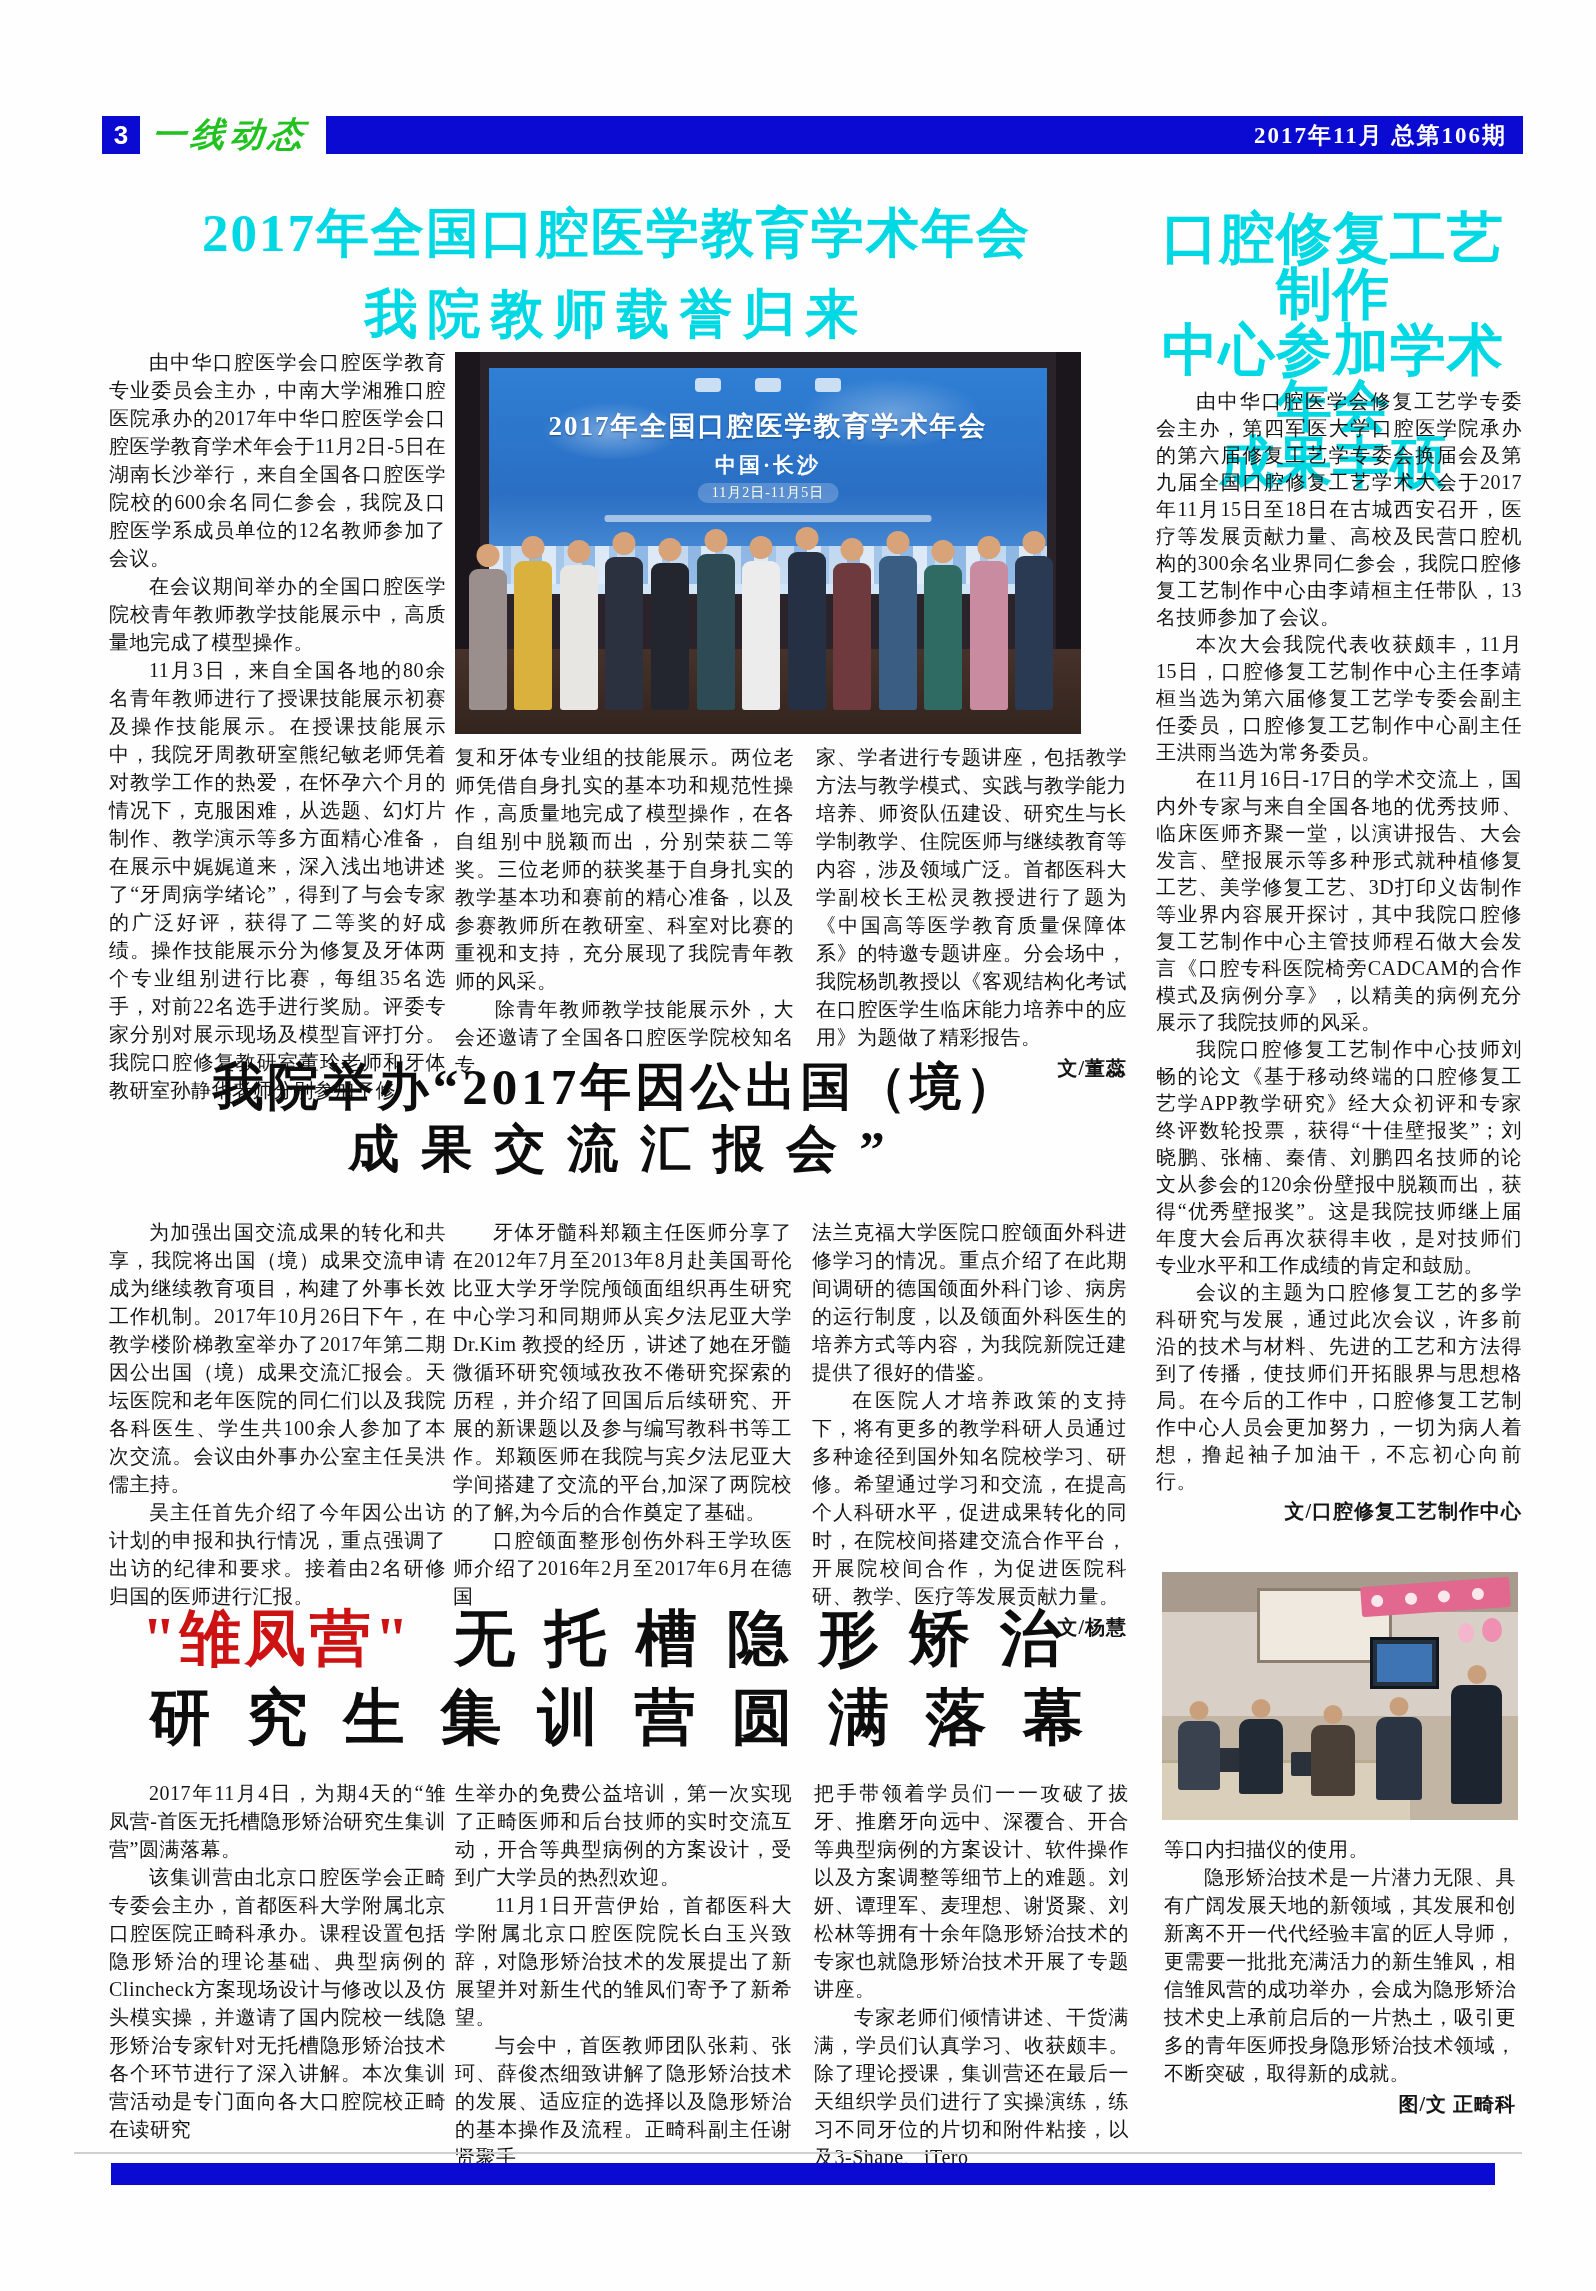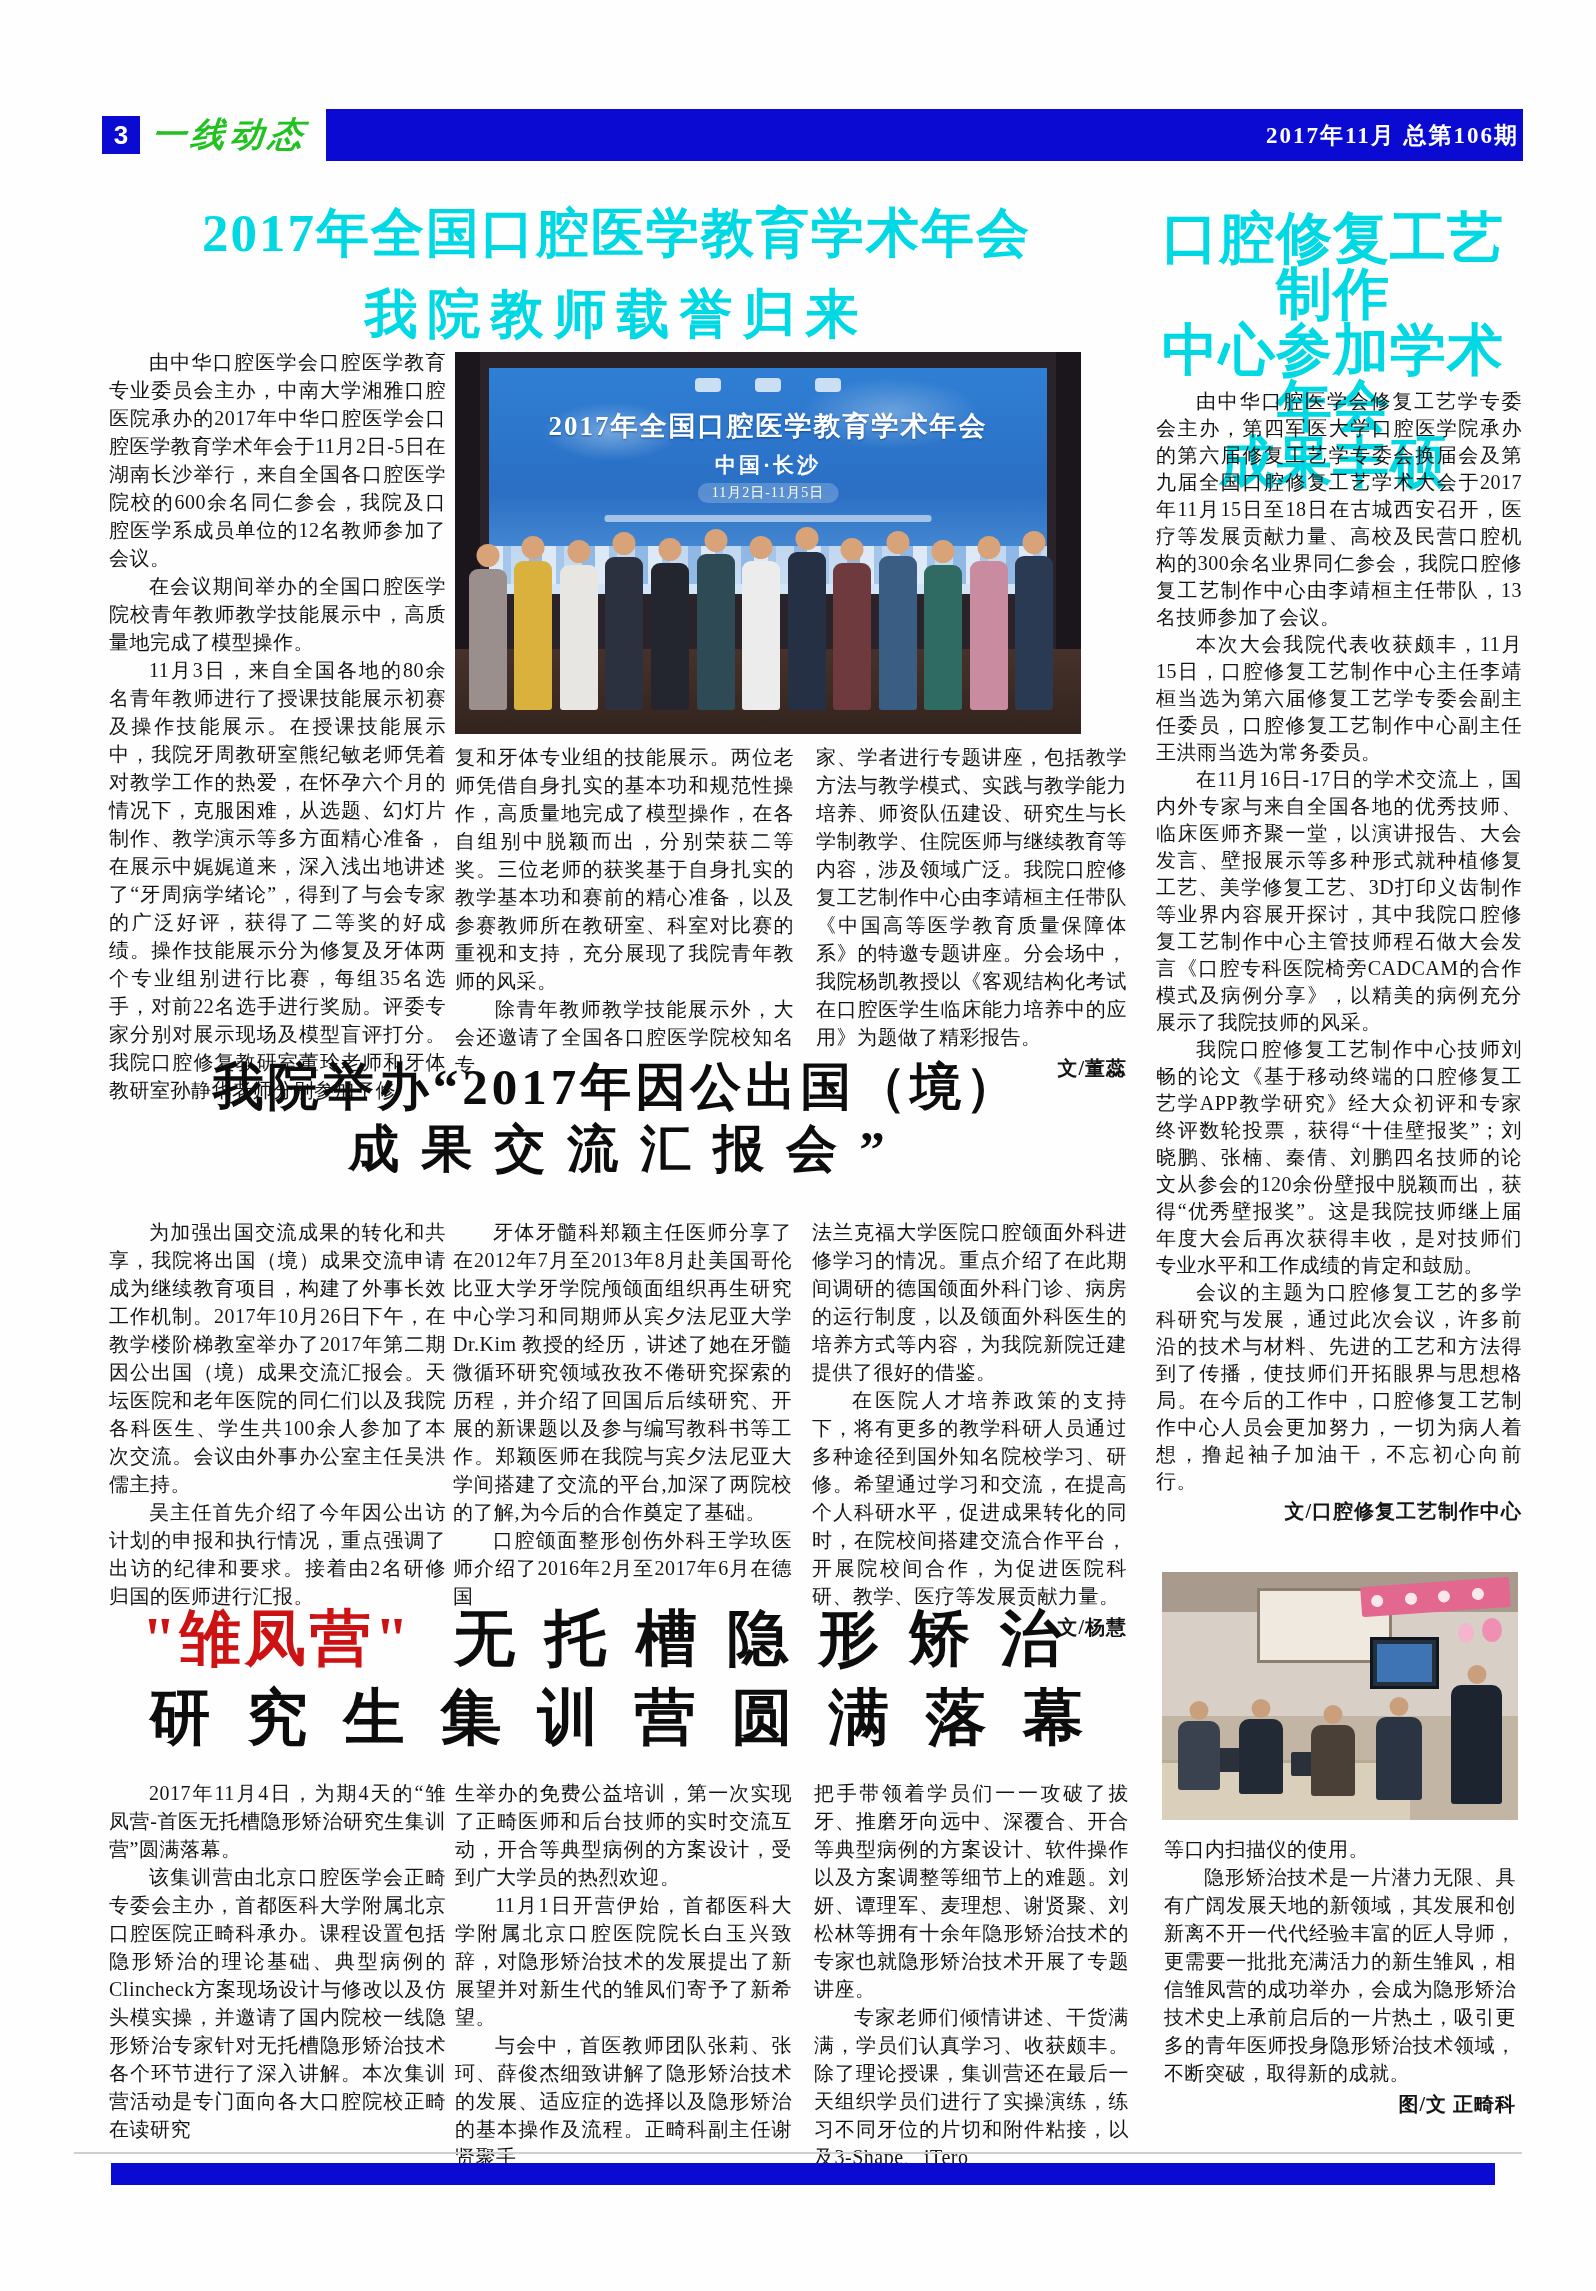--- a/index.html
+++ b/index.html
@@ -13,22 +13,22 @@
   .page{position:relative;width:1597px;height:2292px;background:#fefefe;overflow:hidden;
         font-family:"Liberation Serif","DejaVu Serif",serif;color:var(--ink);}
 
   
   .masthead{position:absolute;left:102px;top:116px;width:1421px;height:38px;display:flex;align-items:center;}
   .pagenum{width:38px;height:38px;background:var(--blue);color:#fff;
            font:bold 26px "Liberation Sans","DejaVu Sans",sans-serif;
            display:flex;align-items:center;justify-content:center;flex:0 0 auto;}
   .section{margin:0 18px 0 12px;color:var(--green);font-style:italic;font-weight:bold;
            font-size:34px;letter-spacing:5px;white-space:nowrap;transform:skewX(-6deg);}
-  .mastbar{flex:1;height:52px;background:var(--blue);display:flex;align-items:center;
-           justify-content:flex-end;padding-right:4px;color:#fff;
+  .mastbar{flex:1;height:38px;background:var(--blue);display:flex;align-items:center;
+           justify-content:flex-end;padding-right:16px;color:#fff;
            font-weight:bold;font-size:23px;letter-spacing:2px;}
 
   
   .a1title{position:absolute;left:104px;top:204px;width:1025px;text-align:center;
            color:var(--cyan);font-weight:bold;}
   .a1title .l1{font-size:53px;line-height:59px;letter-spacing:2px;}
   .a1title .l2{font-size:53px;line-height:69px;letter-spacing:10px;margin-top:17px;}
 
   .a2title{position:absolute;left:1144px;top:210px;width:378px;text-align:center;
            color:var(--cyan);font-weight:bold;font-size:56px;line-height:56px;letter-spacing:1px;}
@@ -165,21 +165,21 @@
       <span class="pp" style="left:515px;height:149px;background:#c88ba0;"></span>
       <span class="pp" style="left:560px;height:154px;background:#2a3a52;"></span>
     </div>
   </div>
 
   <div class="col" style="left:455px;top:743px;width:339px;">
     <p class="cont">复和牙体专业组的技能展示。两位老师凭借自身扎实的基本功和规范性操作，高质量地完成了模型操作，在各自组别中脱颖而出，分别荣获二等奖。三位老师的获奖基于自身扎实的教学基本功和赛前的精心准备，以及参赛教师所在教研室、科室对比赛的重视和支持，充分展现了我院青年教师的风采。</p>
     <p>除青年教师教学技能展示外，大会还邀请了全国各口腔医学院校知名专</p>
   </div>
   <div class="col" style="left:816px;top:743px;width:311px;">
-    <p class="cont">家、学者进行专题讲座，包括教学方法与教学模式、实践与教学能力培养、师资队伍建设、研究生与长学制教学、住院医师与继续教育等内容，涉及领域广泛。我院口腔修复工艺制作中心由李靖桓主任带队《中国高等医学教育质量保障体系》的特邀专题讲座。分会场中，我院杨凯教授以《客观结构化考试在口腔医学生临床能力培养中的应用》为题做了精彩报告。</p>
+    <p class="cont">家、学者进行专题讲座，包括教学方法与教学模式、实践与教学能力培养、师资队伍建设、研究生与长学制教学、住院医师与继续教育等内容，涉及领域广泛。首都医科大学副校长王松灵教授进行了题为《中国高等医学教育质量保障体系》的特邀专题讲座。分会场中，我院杨凯教授以《客观结构化考试在口腔医学生临床能力培养中的应用》为题做了精彩报告。</p>
     <div class="credit">文/董蕊</div>
   </div>
 
   <div class="col a2col" style="left:1156px;top:388px;width:366px;">
     <p>由中华口腔医学会修复工艺学专委会主办，第四军医大学口腔医学院承办的第六届修复工艺学专委会换届会及第九届全国口腔修复工艺学术大会于2017年11月15日至18日在古城西安召开，医疗等发展贡献力量、高校及民营口腔机构的300余名业界同仁参会，我院口腔修复工艺制作中心由李靖桓主任带队，13名技师参加了会议。</p>
     <p>本次大会我院代表收获颇丰，11月15日，口腔修复工艺制作中心主任李靖桓当选为第六届修复工艺学专委会副主任委员，口腔修复工艺制作中心副主任王洪雨当选为常务委员。</p>
     <p>在11月16日-17日的学术交流上，国内外专家与来自全国各地的优秀技师、临床医师齐聚一堂，以演讲报告、大会发言、壁报展示等多种形式就种植修复工艺、美学修复工艺、3D打印义齿制作等业界内容展开探讨，其中我院口腔修复工艺制作中心主管技师程石做大会发言《口腔专科医院椅旁CADCAM的合作模式及病例分享》，以精美的病例充分展示了我院技师的风采。</p>
     <p>我院口腔修复工艺制作中心技师刘畅的论文《基于移动终端的口腔修复工艺学APP教学研究》经大众初评和专家终评数轮投票，获得“十佳壁报奖”；刘晓鹏、张楠、秦倩、刘鹏四名技师的论文从参会的120余份壁报中脱颖而出，获得“优秀壁报奖”。这是我院技师继上届年度大会后再次获得丰收，是对技师们专业水平和工作成绩的肯定和鼓励。</p>
     <p>会议的主题为口腔修复工艺的多学科研究与发展，通过此次会议，许多前沿的技术与材料、先进的工艺和方法得到了传播，使技师们开拓眼界与思想格局。在今后的工作中，口腔修复工艺制作中心人员会更加努力，一切为病人着想，撸起袖子加油干，不忘初心向前行。</p>
     <div class="credit">文/口腔修复工艺制作中心</div>

